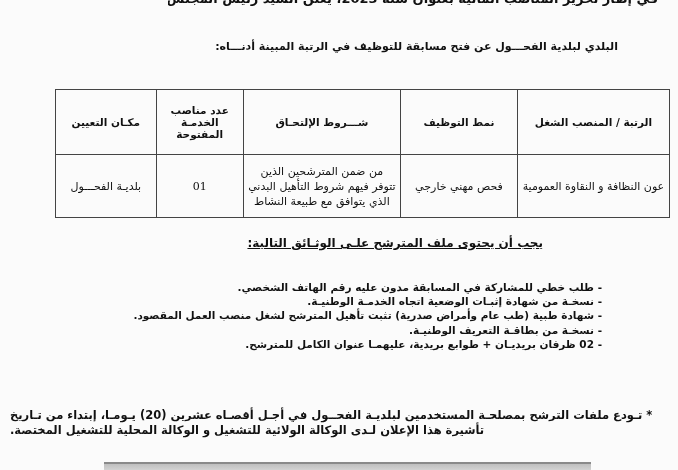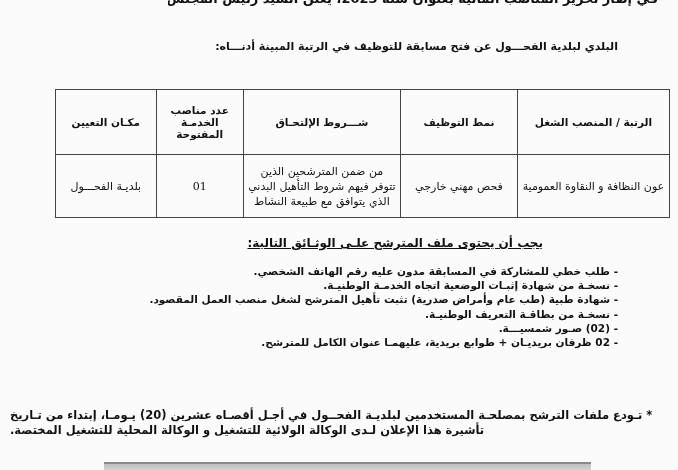--- a/index.html
+++ b/index.html
@@ -30,21 +30,21 @@
     .c-mode { width:112px; }
     .c-cond { width:155px; }
     .c-count { width:80px; }
     .c-place { width:95px; }
     .num { font-family:"DejaVu Serif", serif; font-weight:bold; font-size:13px; }
     .docs-title {
       position:absolute; top:236px; right:135px; font-size:12px; font-weight:bold;
       text-decoration:underline; white-space:nowrap;text-align:center;
     }
     ul.docs {
-      position:absolute; top:264px; right:60px; margin:0; padding:0; list-style:none;
+      position:absolute; top:264px; right:60px; margin:16px; padding:0; list-style:none;
       font-size:10.5px; line-height:14.2px; font-weight:bold;
     }
     ul.docs li { white-space:nowrap; }
     .note {
       position:absolute; top:408px; right:18px; width:650px; font-size:11.5px;
       font-weight:bold; line-height:15px; text-align:left;
     }
     .bottom-box {
       position:absolute; top:462px; left:104px; width:487px; height:8px;
       background:linear-gradient(#bfbfbf,#d9d9d9); border-top:2px solid #8a8a8a;
@@ -76,18 +76,17 @@
   </tr>
 </tbody>
   </table>
 
 <div class="docs-title">يجب أن يحتوى ملف المترشح علـى الوثـائق التالية:</div>
 <ul class="docs">
   <li>- طلب خطي للمشاركة في المسابقة مدون عليه رقم الهاتف الشخصي.</li>
   <li>- نسخـة من شهادة إثبـات الوضعية اتجاه الخدمـة الوطنيـة.</li>
   <li>- شهادة طبية (طب عام وأمراض صدرية) تثبت تأهيل المترشح لشغل منصب العمل المقصود.</li>
   <li>- نسخـة من بطاقـة التعريف الوطنيـة.</li>
-  <li>- (02) صـور شمسيـــة.</li>
   <li>- 02 ظرفان بريديـان + طوابع بريدية، عليهمـا عنوان الكامل للمترشح.</li>
 </ul>
 
 <div class="note">* تـودع ملفات الترشح بمصلحـة المستخدمين لبلديـة الفحــول في أجـل أقصـاه عشرين (20) يـومـا، إبتداء من تـاريخ تأشيرة هذا الإعلان لـدى الوكالة الولائية للتشغيل و الوكالة المحلية للتشغيل المختصة.</div>
 <div class="bottom-box"></div>
 
 </body></html>

